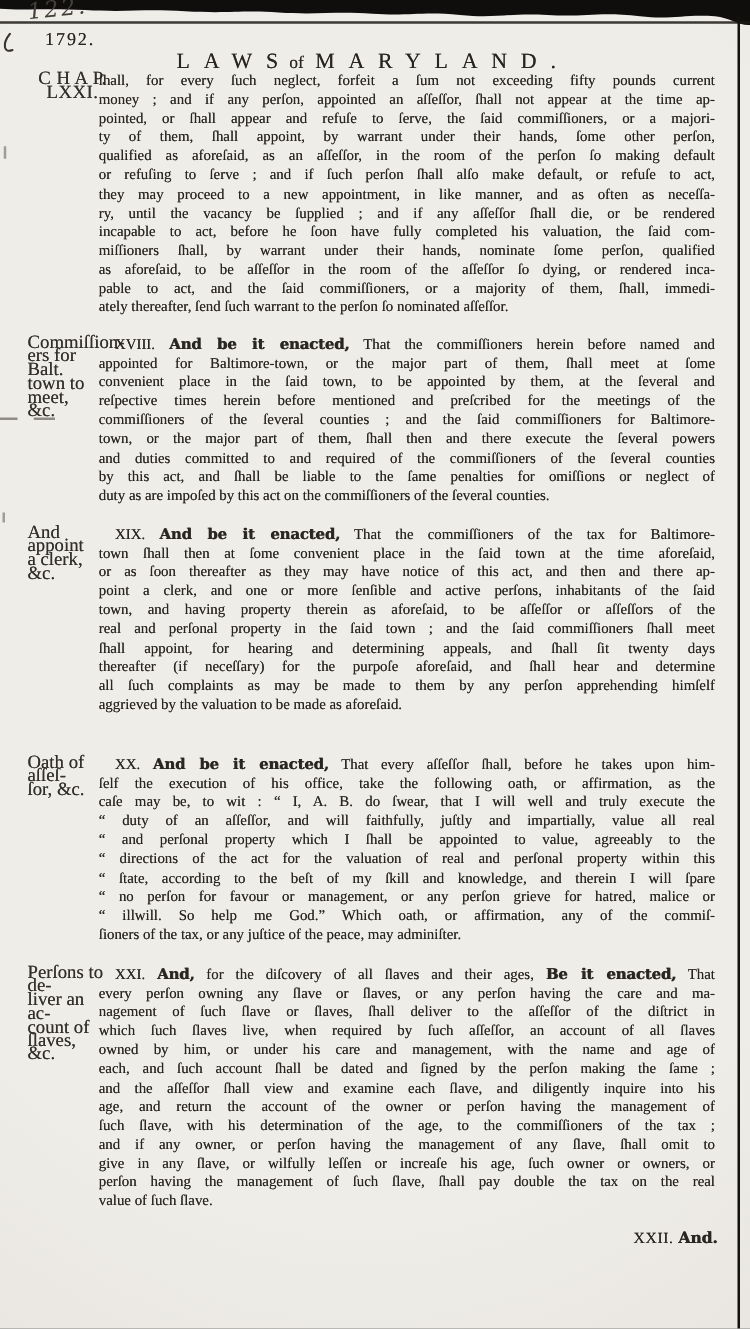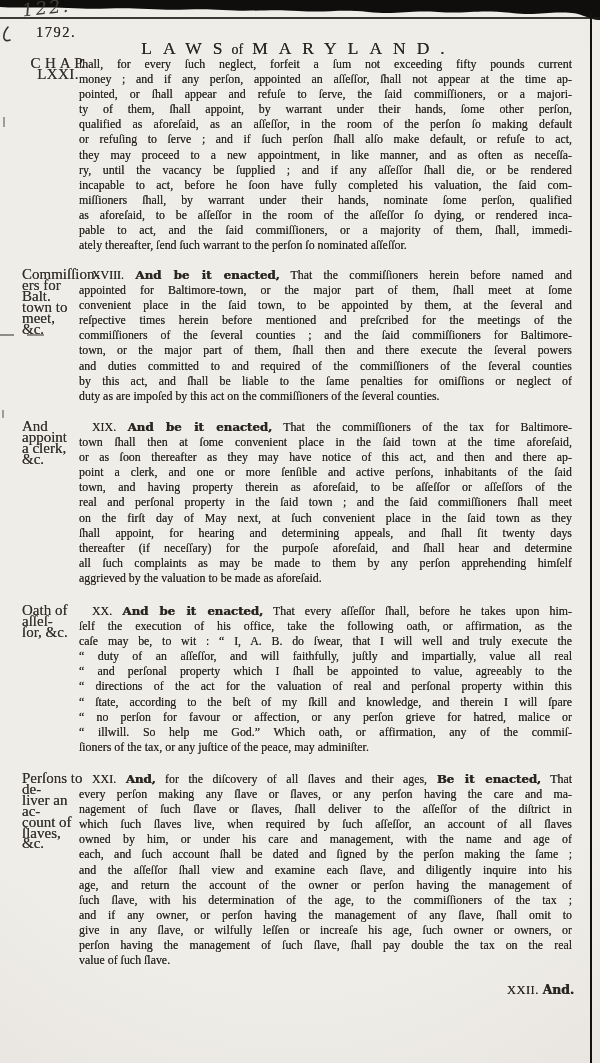--- a/index.html
+++ b/index.html
@@ -112,51 +112,50 @@
       <div class="para" style="top: 420px;">
         <div class="margin-note">And appoint
 a clerk, &amp;c.</div>
         <div class="body-col">
           <div class="line indent"><span>XIX. </span><span class="bl">And be it enacted,</span><span> That the commiſſioners of the tax for Baltimore-</span></div>
           <div class="line">town ſhall then at ſome convenient place in the ſaid town at the time aforeſaid,</div>
           <div class="line">or as ſoon thereafter as they may have notice of this act, and then and there ap-</div>
           <div class="line">point a clerk, and one or more ſenſible and active perſons, inhabitants of the ſaid</div>
           <div class="line">town, and having property therein as aforeſaid, to be aſſeſſor or aſſeſſors of the</div>
           <div class="line">real and perſonal property in the ſaid town ; and the ſaid commiſſioners ſhall meet</div>
-          <div class="line">on the firſt day of May next, at ſuch convenient place in the ſaid town as they</div>
           <div class="line">ſhall appoint, for hearing and determining appeals, and ſhall ſit twenty days</div>
           <div class="line">thereafter (if neceſſary) for the purpoſe aforeſaid, and ſhall hear and determine</div>
           <div class="line">all ſuch complaints as may be made to them by any perſon apprehending himſelf</div>
           <div class="line last">aggrieved by the valuation to be made as aforeſaid.</div>
         </div>
       </div>
       <div class="para" style="top: 604px;">
         <div class="margin-note">Oath of aſſeſ-
 ſor, &amp;c.</div>
         <div class="body-col">
           <div class="line indent"><span>XX. </span><span class="bl">And be it enacted,</span><span> That every aſſeſſor ſhall, before he takes upon him-</span></div>
           <div class="line">ſelf the execution of his office, take the following oath, or affirmation, as the</div>
           <div class="line">caſe may be, to wit : “ I, A. B. do ſwear, that I will well and truly execute the</div>
           <div class="line">“ duty of an aſſeſſor, and will faithfully, juſtly and impartially, value all real</div>
           <div class="line">“ and perſonal property which I ſhall be appointed to value, agreeably to the</div>
           <div class="line">“ directions of the act for the valuation of real and perſonal property within this</div>
           <div class="line">“ ſtate, according to the beſt of my ſkill and knowledge, and therein I will ſpare</div>
-          <div class="line">“ no perſon for favour or affection, or any perſon grieve for hatred, malice or</div>
+          <div class="line">“ no perſon for favour or management, or any perſon grieve for hatred, malice or</div>
           <div class="line">“ illwill.  So help me God.”  Which oath, or affirmation, any of the commiſ-</div>
           <div class="line last">ſioners of the tax, or any juſtice of the peace, may adminiſter.</div>
         </div>
       </div>
       <div class="para" style="top: 772px;">
         <div class="margin-note">Perſons to de-
 liver an ac-
 count of
 ſlaves, &amp;c.</div>
         <div class="body-col">
           <div class="line indent"><span>XXI. </span><span class="bl">And,</span><span> for the diſcovery of all ſlaves and their ages, </span><span class="bl">Be it enacted,</span><span> That</span></div>
-          <div class="line">every perſon making any ſlave or ſlaves, or any perſon having the care and ma-</div>
+          <div class="line">every perſon owning any ſlave or ſlaves, or any perſon having the care and ma-</div>
           <div class="line">nagement of ſuch ſlave or ſlaves, ſhall deliver to the aſſeſſor of the diſtrict in</div>
           <div class="line">which ſuch ſlaves live, when required by ſuch aſſeſſor, an account of all ſlaves</div>
           <div class="line">owned by him, or under his care and management, with the name and age of</div>
           <div class="line">each, and ſuch account ſhall be dated and ſigned by the perſon making the ſame ;</div>
           <div class="line">and the aſſeſſor ſhall view and examine each ſlave, and diligently inquire into his</div>
           <div class="line">age, and return the account of the owner or perſon having the management of</div>
           <div class="line">ſuch ſlave, with his determination of the age, to the commiſſioners of the tax ;</div>
           <div class="line">and if any owner, or perſon having the management of any ſlave, ſhall omit to</div>
           <div class="line">give in any ſlave, or wilfully leſſen or increaſe his age, ſuch owner or owners, or</div>
           <div class="line">perſon having the management of ſuch ſlave, ſhall pay double the tax on the real</div>

